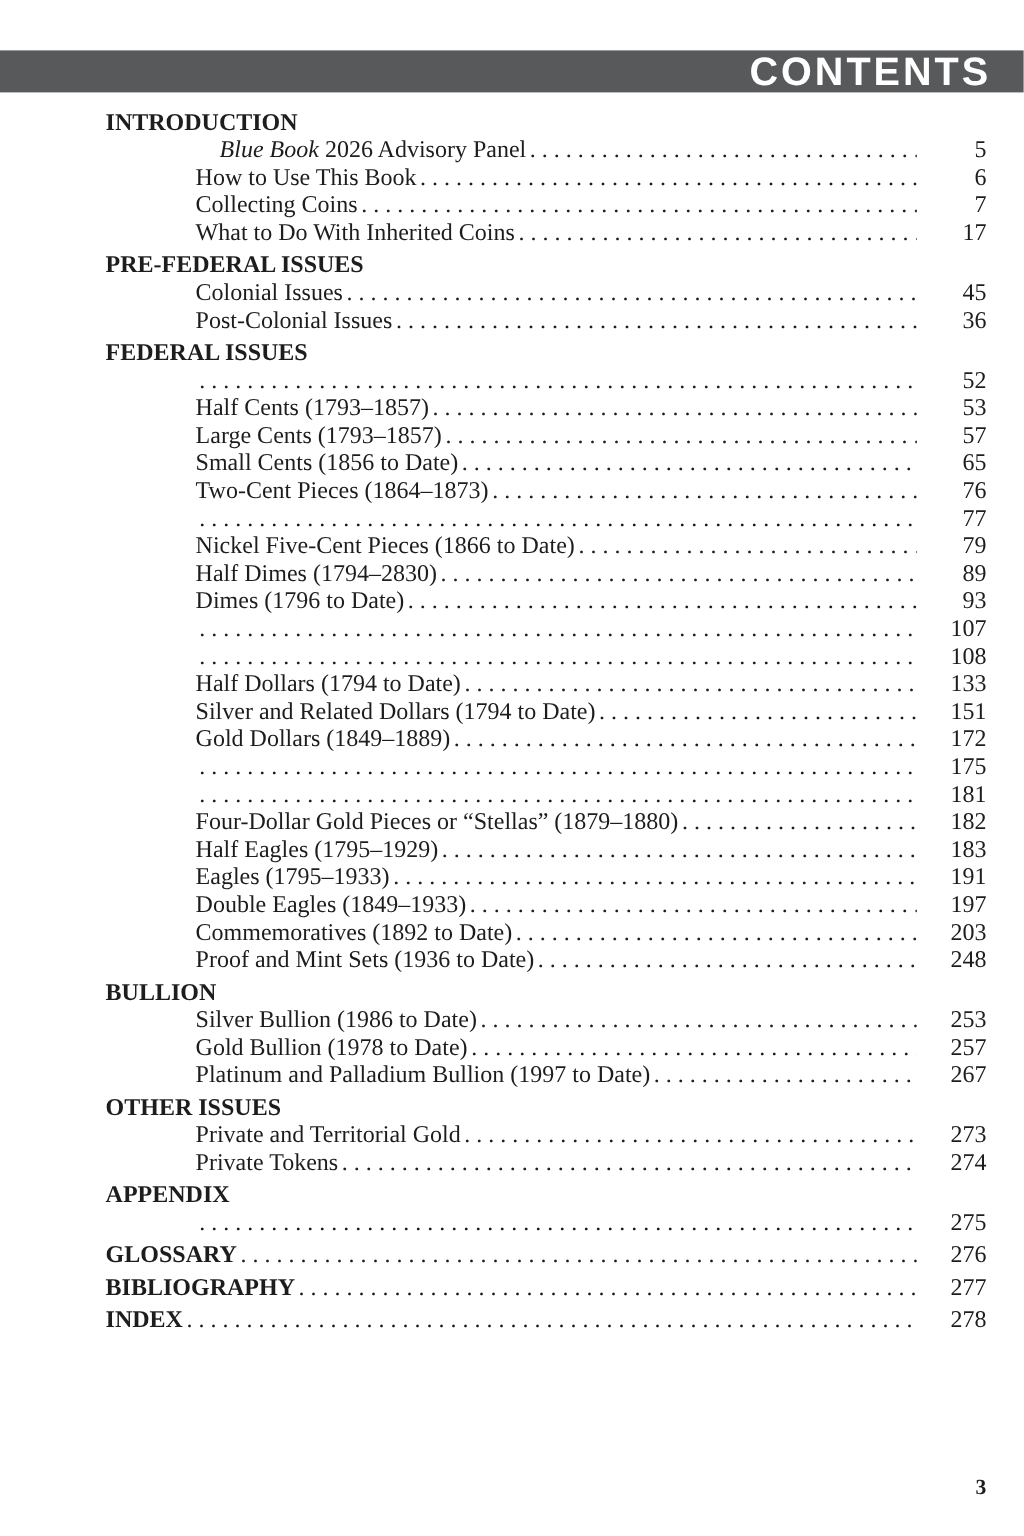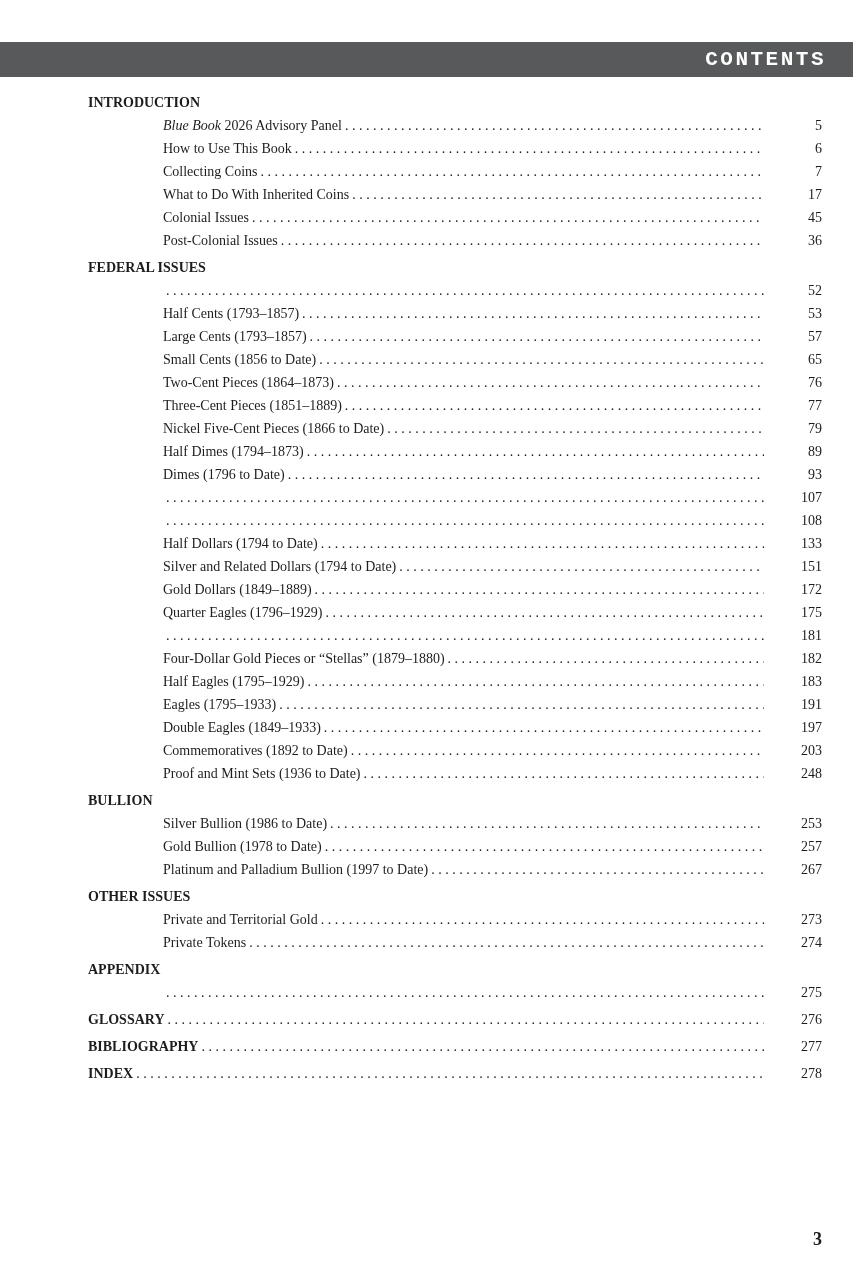--- a/index.html
+++ b/index.html
@@ -15,44 +15,44 @@
     position: absolute;
     top: 42px; left: 0; right: 0; height: 35px;
     background: #58595b;
     display: flex;
     align-items: center;
     justify-content: flex-end;
     padding-right: 27px;
     box-sizing: border-box;
   }
   .header-title {
-    font-family: Liberation Mono, monospace;
+    font-family: Liberation Sans, sans-serif;
     font-weight: bold;
-    font-size: 21px;
+    font-size: 33px;
     letter-spacing: 2.5px;
     color: #ffffff;
     line-height: 1;
   }
   .toc {
     position: absolute;
     top: 91px;
     left: 88px;
     width: 734px; 
   }
   .row {
     display: flex;
     align-items: baseline;
-    font-size: 14px;
+    font-size: 20px;
     line-height: 23px;
   }
   .heading-row { font-weight: bold; margin-top: 4px; }
   .toc-section:first-of-type > .heading-row { margin-top: 0; }
   .entry-row { padding-left: 75px; }
   .title { white-space: nowrap; }
-  .title i { font-style: italic; }
+  .title i { font-style: italic; margin-left: 20px; }
   .leader {
     flex: 1 1 auto;
     overflow: hidden;
     white-space: nowrap;
     padding-left: 3px;
     margin-right: 2px;
     font-weight: normal;
     color: #1d1d1d;
   }
   .page-num {
@@ -98,20 +98,23 @@
           <span class="leader">. . . . . . . . . . . . . . . . . . . . . . . . . . . . . . . . . . . . . . . . . . . . . . . . . . . . . . . . . . . . . . . . . . . . . . . . . . . . . . . . . . . . . . . . . . . . . . . . . . . . . . . . . . . . . . . . . . . . . . . . . . . . . . . . . . . . . . . . . . . . . . . . . . . . . . </span>
           <span class="page-num">7</span>
         </div>
         <div class="row entry-row">
           <span class="title"><span>What to Do With Inherited Coins</span></span>
           <span class="leader">. . . . . . . . . . . . . . . . . . . . . . . . . . . . . . . . . . . . . . . . . . . . . . . . . . . . . . . . . . . . . . . . . . . . . . . . . . . . . . . . . . . . . . . . . . . . . . . . . . . . . . . . . . . . . . . . . . . . . . . . . . . . . . . . . . . . . . . . . . . . . . . . . . . . . . </span>
           <span class="page-num">17</span>
         </div>
       </section>
       <section class="toc-section">
+        <div class="row heading-row">
+          <span class="title">PRE-FEDERAL ISSUES</span>
+        </div>
         <div class="row entry-row">
           <span class="title"><span>Colonial Issues</span></span>
           <span class="leader">. . . . . . . . . . . . . . . . . . . . . . . . . . . . . . . . . . . . . . . . . . . . . . . . . . . . . . . . . . . . . . . . . . . . . . . . . . . . . . . . . . . . . . . . . . . . . . . . . . . . . . . . . . . . . . . . . . . . . . . . . . . . . . . . . . . . . . . . . . . . . . . . . . . . . . </span>
           <span class="page-num">45</span>
         </div>
         <div class="row entry-row">
           <span class="title"><span>Post-Colonial Issues</span></span>
           <span class="leader">. . . . . . . . . . . . . . . . . . . . . . . . . . . . . . . . . . . . . . . . . . . . . . . . . . . . . . . . . . . . . . . . . . . . . . . . . . . . . . . . . . . . . . . . . . . . . . . . . . . . . . . . . . . . . . . . . . . . . . . . . . . . . . . . . . . . . . . . . . . . . . . . . . . . . . </span>
           <span class="page-num">36</span>
         </div>
@@ -138,31 +141,30 @@
           <span class="title"><span>Small Cents (1856 to Date)</span></span>
           <span class="leader">. . . . . . . . . . . . . . . . . . . . . . . . . . . . . . . . . . . . . . . . . . . . . . . . . . . . . . . . . . . . . . . . . . . . . . . . . . . . . . . . . . . . . . . . . . . . . . . . . . . . . . . . . . . . . . . . . . . . . . . . . . . . . . . . . . . . . . . . . . . . . . . . . . . . . . </span>
           <span class="page-num">65</span>
         </div>
         <div class="row entry-row">
           <span class="title"><span>Two-Cent Pieces (1864–1873)</span></span>
           <span class="leader">. . . . . . . . . . . . . . . . . . . . . . . . . . . . . . . . . . . . . . . . . . . . . . . . . . . . . . . . . . . . . . . . . . . . . . . . . . . . . . . . . . . . . . . . . . . . . . . . . . . . . . . . . . . . . . . . . . . . . . . . . . . . . . . . . . . . . . . . . . . . . . . . . . . . . . </span>
           <span class="page-num">76</span>
         </div>
         <div class="row entry-row">
-          <span class="title"><span>Three-Cent Pieces (1851–1889)</span></span>
           <span class="leader">. . . . . . . . . . . . . . . . . . . . . . . . . . . . . . . . . . . . . . . . . . . . . . . . . . . . . . . . . . . . . . . . . . . . . . . . . . . . . . . . . . . . . . . . . . . . . . . . . . . . . . . . . . . . . . . . . . . . . . . . . . . . . . . . . . . . . . . . . . . . . . . . . . . . . . </span>
           <span class="page-num">77</span>
         </div>
         <div class="row entry-row">
           <span class="title"><span>Nickel Five-Cent Pieces (1866 to Date)</span></span>
           <span class="leader">. . . . . . . . . . . . . . . . . . . . . . . . . . . . . . . . . . . . . . . . . . . . . . . . . . . . . . . . . . . . . . . . . . . . . . . . . . . . . . . . . . . . . . . . . . . . . . . . . . . . . . . . . . . . . . . . . . . . . . . . . . . . . . . . . . . . . . . . . . . . . . . . . . . . . . </span>
           <span class="page-num">79</span>
         </div>
         <div class="row entry-row">
-          <span class="title"><span>Half Dimes (1794–1873)</span></span>
+          <span class="title"><span>Half Dimes (1794–2830)</span></span>
           <span class="leader">. . . . . . . . . . . . . . . . . . . . . . . . . . . . . . . . . . . . . . . . . . . . . . . . . . . . . . . . . . . . . . . . . . . . . . . . . . . . . . . . . . . . . . . . . . . . . . . . . . . . . . . . . . . . . . . . . . . . . . . . . . . . . . . . . . . . . . . . . . . . . . . . . . . . . . </span>
           <span class="page-num">89</span>
         </div>
         <div class="row entry-row">
           <span class="title"><span>Dimes (1796 to Date)</span></span>
           <span class="leader">. . . . . . . . . . . . . . . . . . . . . . . . . . . . . . . . . . . . . . . . . . . . . . . . . . . . . . . . . . . . . . . . . . . . . . . . . . . . . . . . . . . . . . . . . . . . . . . . . . . . . . . . . . . . . . . . . . . . . . . . . . . . . . . . . . . . . . . . . . . . . . . . . . . . . . </span>
           <span class="page-num">93</span>
         </div>
         <div class="row entry-row">
           <span class="leader">. . . . . . . . . . . . . . . . . . . . . . . . . . . . . . . . . . . . . . . . . . . . . . . . . . . . . . . . . . . . . . . . . . . . . . . . . . . . . . . . . . . . . . . . . . . . . . . . . . . . . . . . . . . . . . . . . . . . . . . . . . . . . . . . . . . . . . . . . . . . . . . . . . . . . . </span>
@@ -181,21 +183,20 @@
           <span class="title"><span>Silver and Related Dollars (1794 to Date)</span></span>
           <span class="leader">. . . . . . . . . . . . . . . . . . . . . . . . . . . . . . . . . . . . . . . . . . . . . . . . . . . . . . . . . . . . . . . . . . . . . . . . . . . . . . . . . . . . . . . . . . . . . . . . . . . . . . . . . . . . . . . . . . . . . . . . . . . . . . . . . . . . . . . . . . . . . . . . . . . . . . </span>
           <span class="page-num">151</span>
         </div>
         <div class="row entry-row">
           <span class="title"><span>Gold Dollars (1849–1889)</span></span>
           <span class="leader">. . . . . . . . . . . . . . . . . . . . . . . . . . . . . . . . . . . . . . . . . . . . . . . . . . . . . . . . . . . . . . . . . . . . . . . . . . . . . . . . . . . . . . . . . . . . . . . . . . . . . . . . . . . . . . . . . . . . . . . . . . . . . . . . . . . . . . . . . . . . . . . . . . . . . . </span>
           <span class="page-num">172</span>
         </div>
         <div class="row entry-row">
-          <span class="title"><span>Quarter Eagles (1796–1929)</span></span>
           <span class="leader">. . . . . . . . . . . . . . . . . . . . . . . . . . . . . . . . . . . . . . . . . . . . . . . . . . . . . . . . . . . . . . . . . . . . . . . . . . . . . . . . . . . . . . . . . . . . . . . . . . . . . . . . . . . . . . . . . . . . . . . . . . . . . . . . . . . . . . . . . . . . . . . . . . . . . . </span>
           <span class="page-num">175</span>
         </div>
         <div class="row entry-row">
           <span class="leader">. . . . . . . . . . . . . . . . . . . . . . . . . . . . . . . . . . . . . . . . . . . . . . . . . . . . . . . . . . . . . . . . . . . . . . . . . . . . . . . . . . . . . . . . . . . . . . . . . . . . . . . . . . . . . . . . . . . . . . . . . . . . . . . . . . . . . . . . . . . . . . . . . . . . . . </span>
           <span class="page-num">181</span>
         </div>
         <div class="row entry-row">
           <span class="title"><span>Four-Dollar Gold Pieces or “Stellas” (1879–1880)</span></span>
           <span class="leader">. . . . . . . . . . . . . . . . . . . . . . . . . . . . . . . . . . . . . . . . . . . . . . . . . . . . . . . . . . . . . . . . . . . . . . . . . . . . . . . . . . . . . . . . . . . . . . . . . . . . . . . . . . . . . . . . . . . . . . . . . . . . . . . . . . . . . . . . . . . . . . . . . . . . . . </span>

